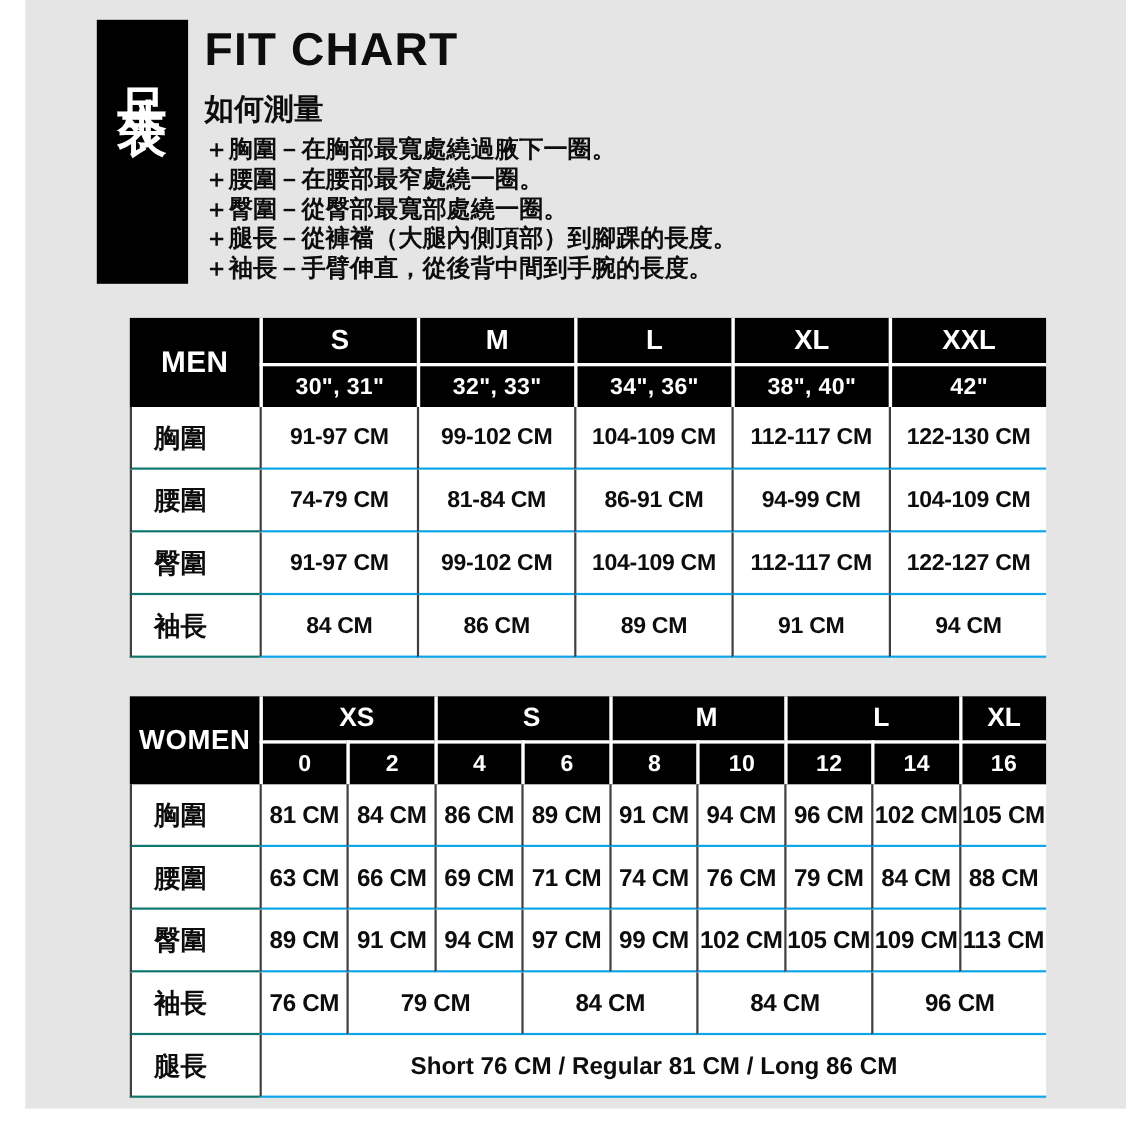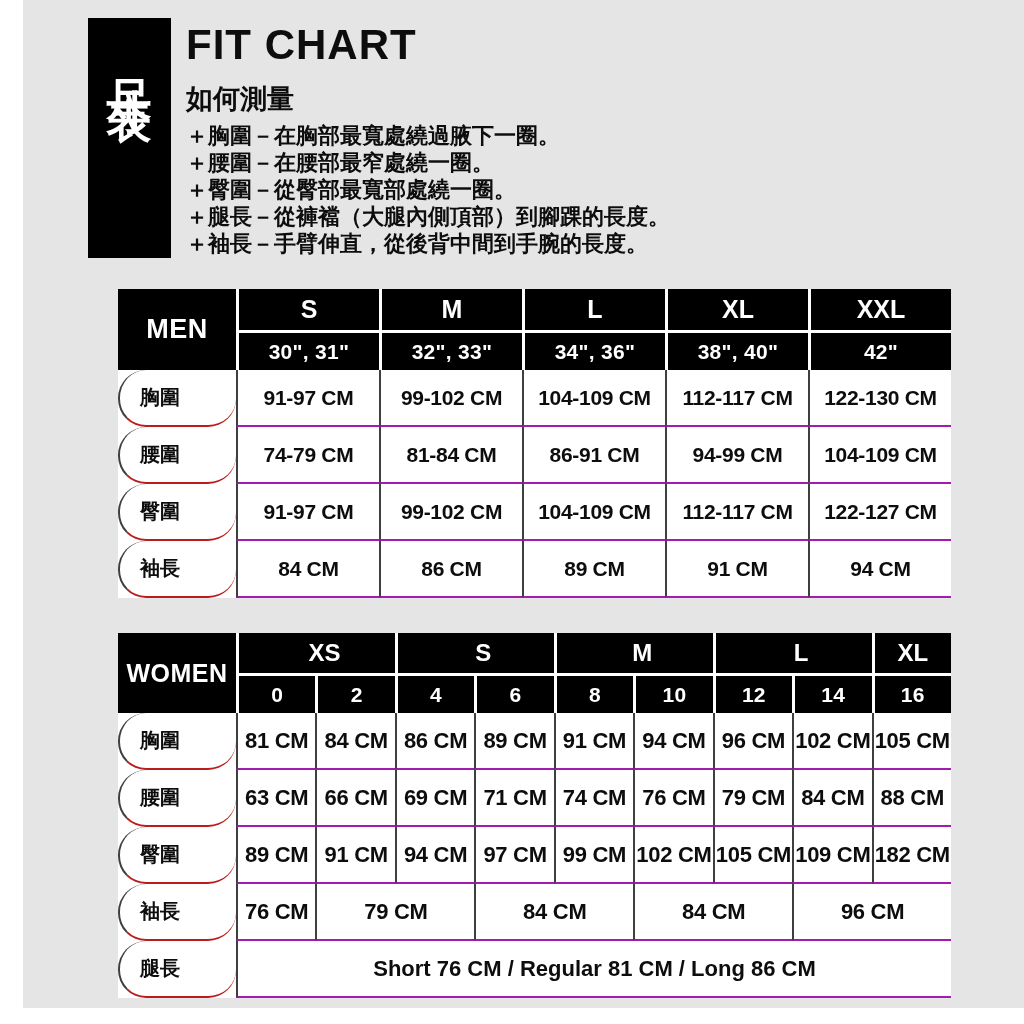--- a/index.html
+++ b/index.html
@@ -28,24 +28,24 @@
   .cell{display:flex;align-items:center;justify-content:center;box-sizing:border-box;font-weight:bold;}
   
   .hcell{background:#000;color:#fff;}
   .corner{grid-row:1 / span 2;grid-column:1;font-size:27px;letter-spacing:.5px;}
   .women .corner{font-size:25px;}
   .gsize{font-size:25px;border-left:3px solid #fff;}
   .women .gsize{font-size:24px;}
   .g2{grid-column:span 2;padding-left:15px;}
   .sub{font-size:21px;border-left:3px solid #fff;border-top:3px solid #fff;letter-spacing:.3px;}
   
-  .blabel{justify-content:flex-start;padding-left:20px;font-size:20px;color:#0d0d0d;
-          border-left:2px solid #3f3f3f;border-bottom:2px solid #b91c1c;border-radius:28px;}
+  .blabel{justify-content:flex-start;padding-left:20px;font-size:24px;color:#0d0d0d;
+          border-left:2px solid #3f3f3f;border-bottom:2px solid #0f766e;}
   .bcell{font-size:21px;letter-spacing:-.3px;color:#0d0d0d;
-         border-left:2px solid #3f3f3f;border-bottom:2px solid #a21caf;white-space:nowrap;}
+         border-left:2px solid #3f3f3f;border-bottom:2px solid #0ea5e9;white-space:nowrap;}
   .women .bcell{font-size:22px;}
   .span2{grid-column:span 2;}
   .span9{grid-column:span 9;font-size:22px;letter-spacing:0;}
 </style>
 </head>
 <body>
 
 <div class="page">
 
   <div class="banner">
@@ -147,21 +147,21 @@
 
     <div class="cell blabel">臀圍</div>
     <div class="cell bcell">89 CM</div>
     <div class="cell bcell">91 CM</div>
     <div class="cell bcell">94 CM</div>
     <div class="cell bcell">97 CM</div>
     <div class="cell bcell">99 CM</div>
     <div class="cell bcell">102 CM</div>
     <div class="cell bcell">105 CM</div>
     <div class="cell bcell">109 CM</div>
-    <div class="cell bcell">182 CM</div>
+    <div class="cell bcell">113 CM</div>
 
     <div class="cell blabel">袖長</div>
     <div class="cell bcell">76 CM</div>
     <div class="cell bcell span2">79 CM</div>
     <div class="cell bcell span2">84 CM</div>
     <div class="cell bcell span2">84 CM</div>
     <div class="cell bcell span2">96 CM</div>
 
     <div class="cell blabel">腿長</div>
     <div class="cell bcell span9">Short 76 CM / Regular 81 CM / Long 86 CM</div>

